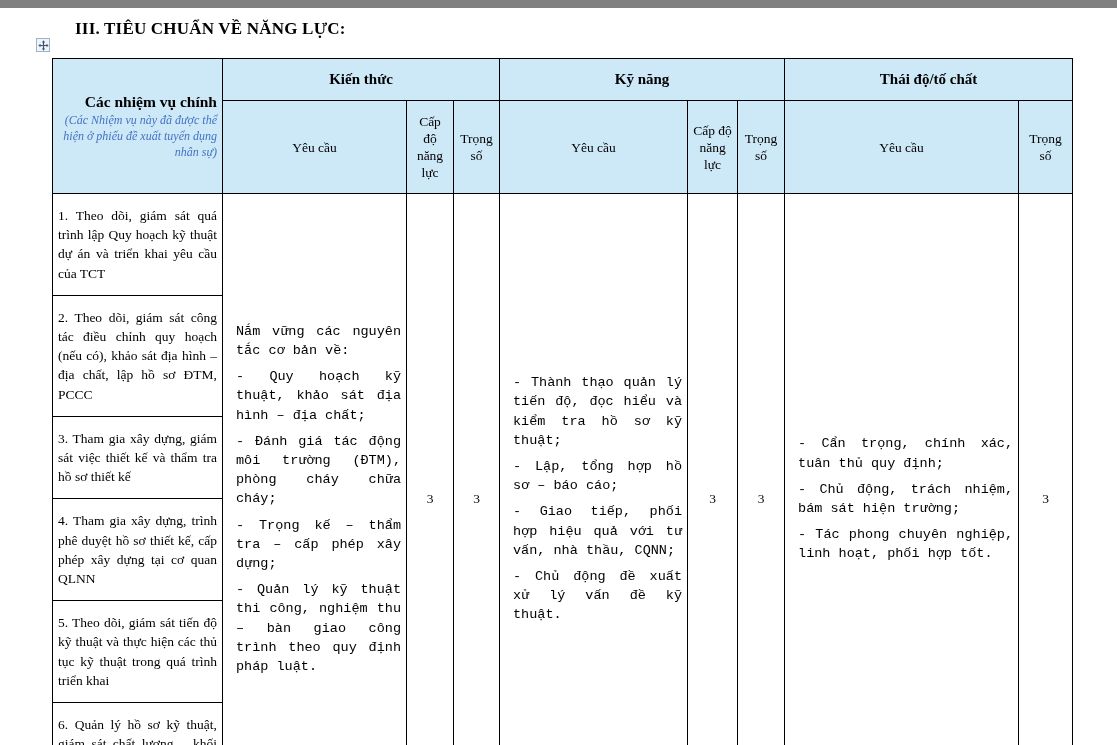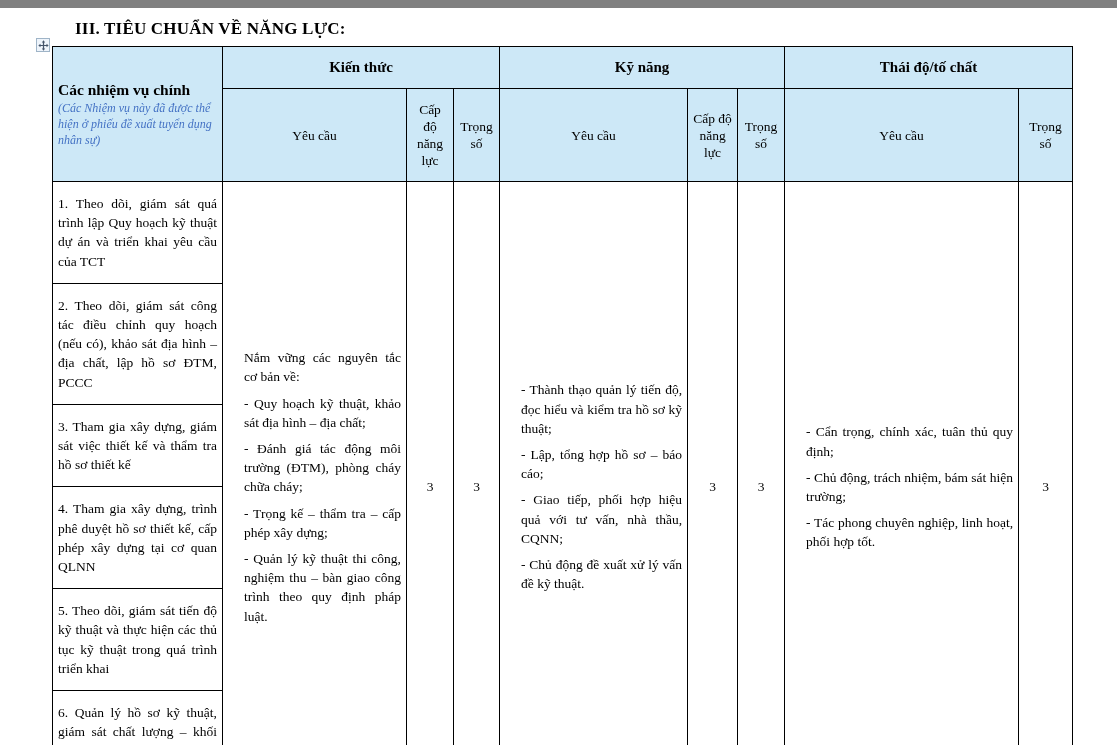--- a/index.html
+++ b/index.html
@@ -10,53 +10,53 @@
   }
   *{box-sizing:border-box;}
   html,body{margin:0;padding:0;}
   body{
     width:1117px;height:745px;overflow:hidden;background:#ffffff;
     font-family:"Liberation Serif","DejaVu Serif",serif;color:#000;
     position:relative;
   }
   .top-band{height:8px;width:100%;background:var(--top-band);}
   .doc-title{
-    margin:11px 0 7px 75px;
+    margin:11px 0 19px 75px;
     font-size:17px;font-weight:bold;letter-spacing:.2px;
   }
   .move-handle{
     position:absolute;left:36px;top:38px;width:14px;height:14px;
     border:1px solid #9fb4c7;background:#eef4fb;
     display:flex;align-items:center;justify-content:center;cursor:move;
   }
   .move-handle svg{display:block;}
   table.matrix{
     margin-left:52px;border-collapse:collapse;table-layout:fixed;width:1020px;
   }
   table.matrix th,table.matrix td{
     border:1px solid var(--border);padding:12px 5px;overflow:hidden;
   }
   thead th{background:var(--header-fill);font-weight:normal;}
   .group-head{font-size:15px;font-weight:bold;text-align:center;padding:2px;}
-  .tasks-head{vertical-align:middle;text-align:left;padding:2px 4px;}
+  .tasks-head{vertical-align:middle;text-align:right;padding:2px 4px;}
   .tasks-head .t1{font-size:15.5px;font-weight:bold;line-height:19px;}
   .tasks-head .t2{
     font-size:12px;font-style:italic;color:var(--subtitle-text);
     line-height:16px;margin-top:1px;
   }
   .sub-head{font-size:13.5px;text-align:center;vertical-align:middle;line-height:17px;padding:2px 4px;}
   td.task{
     font-size:13.5px;line-height:19.2px;text-align:justify;vertical-align:top;
     padding:2px 4px 2px 5px;
   }
   td.req{
     font-size:13.5px;line-height:19.2px;text-align:justify;vertical-align:middle;
     padding:2px 7px;
   }
-  td.req p{margin:0 0 7px 16px;}
+  td.req p{margin:0 0 7px 8px;font-family:Liberation Mono, monospace;}
   td.req p:last-child{margin-bottom:0;}
   td.num{font-size:13.5px;text-align:center;vertical-align:middle;}
 </style>
 </head>
 <body>
 
 <div class="top-band"></div>
 
 <div class="doc-title">III. TIÊU CHUẨN VỀ NĂNG LỰC:</div>
 

